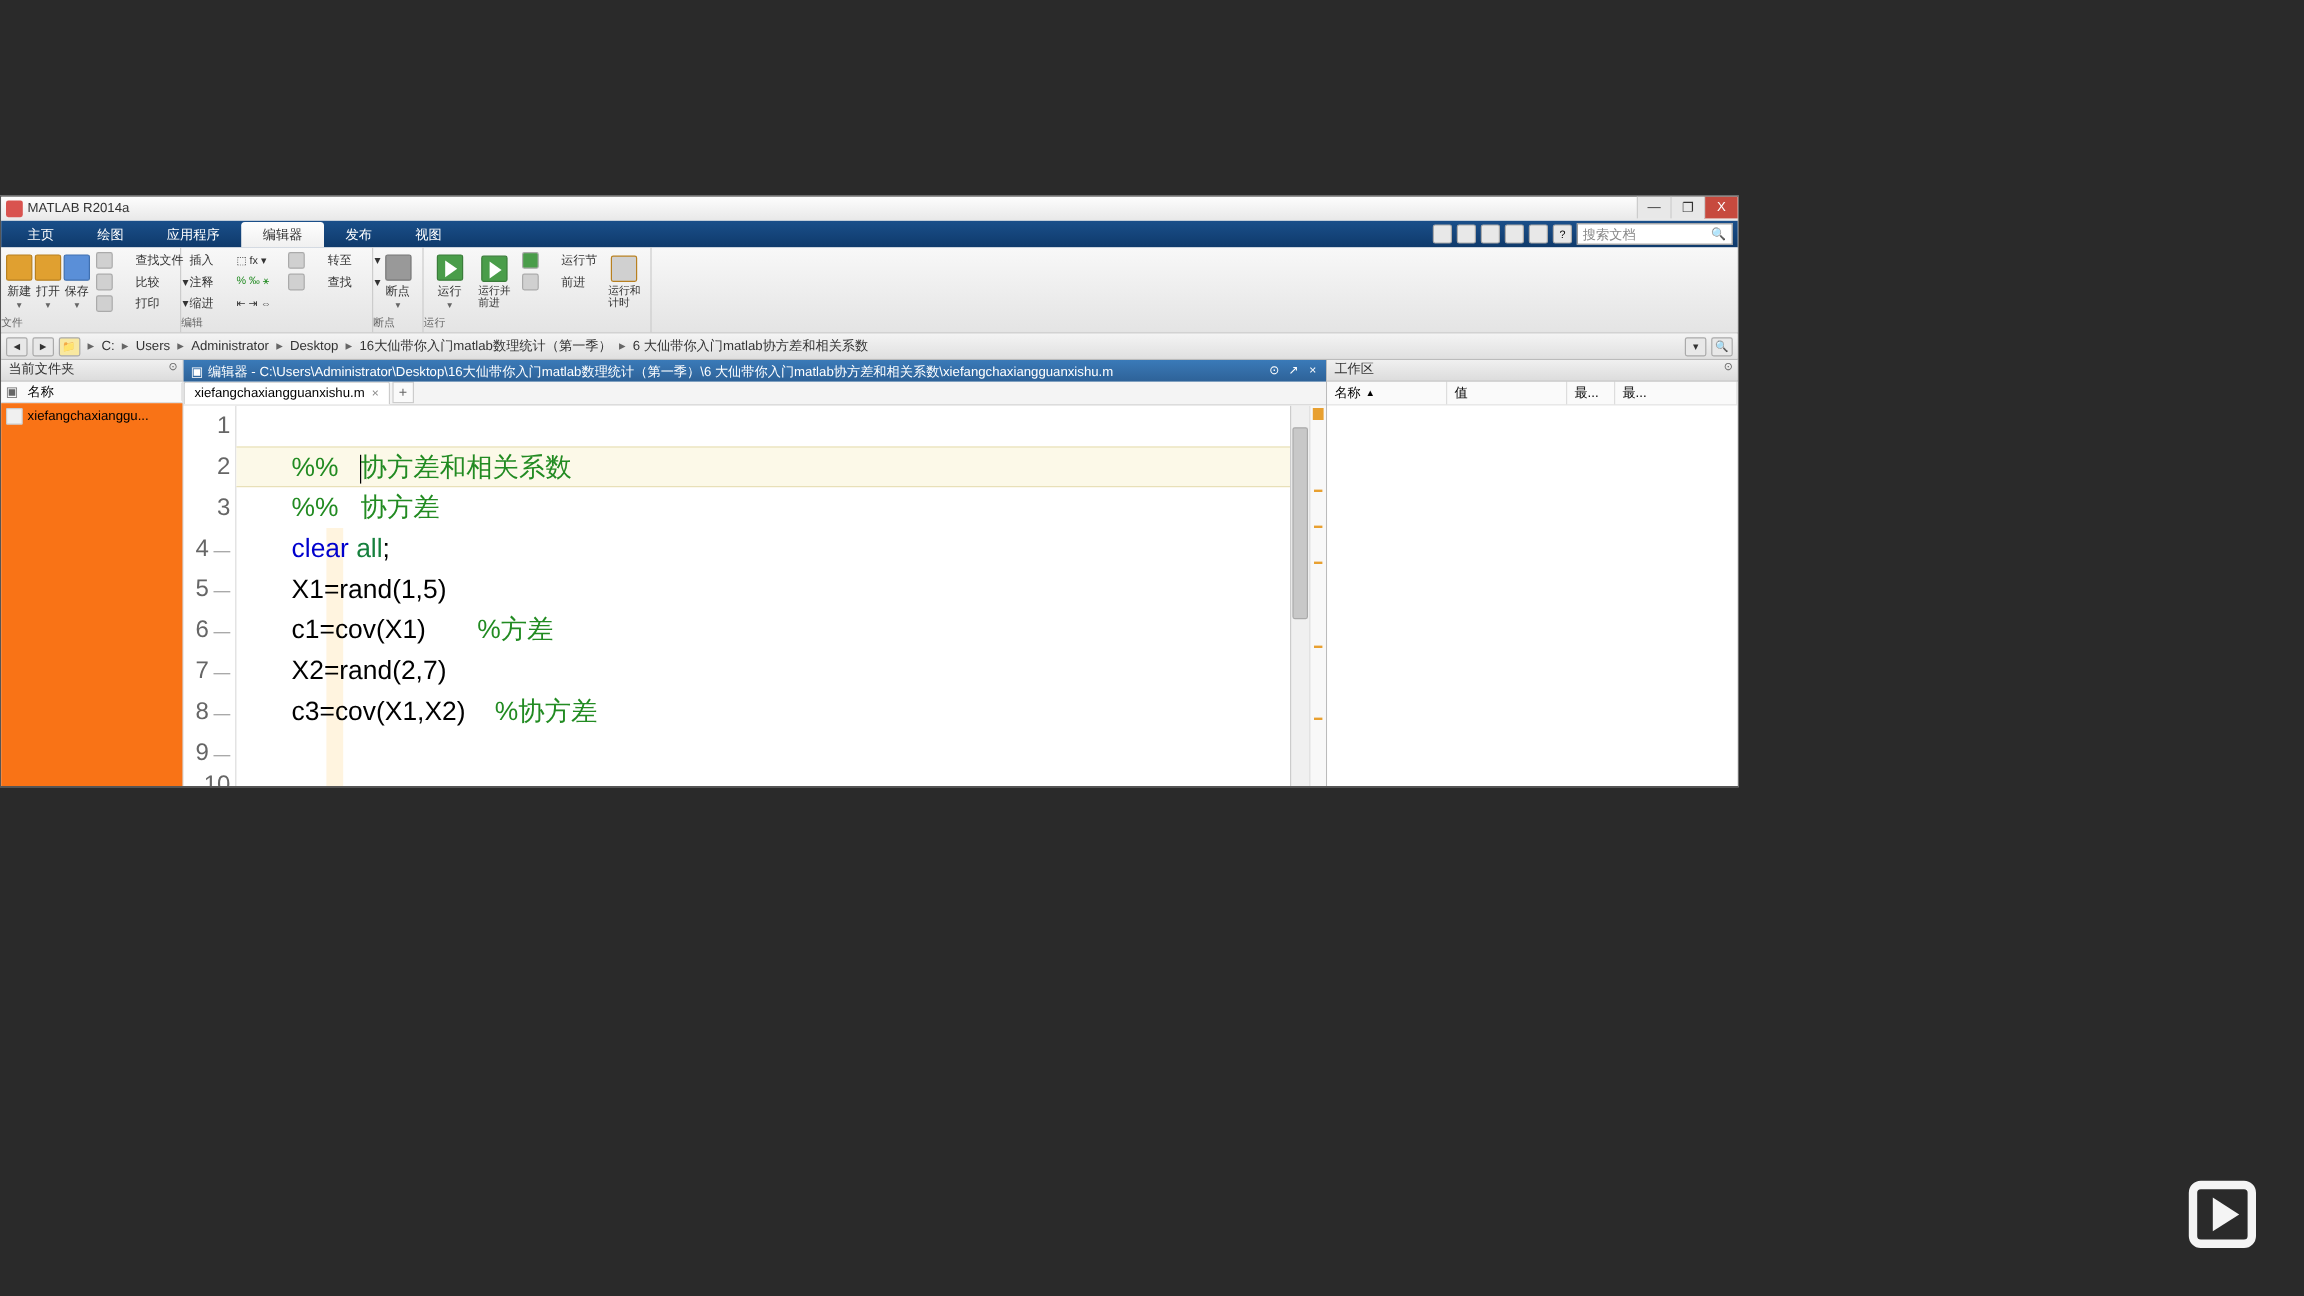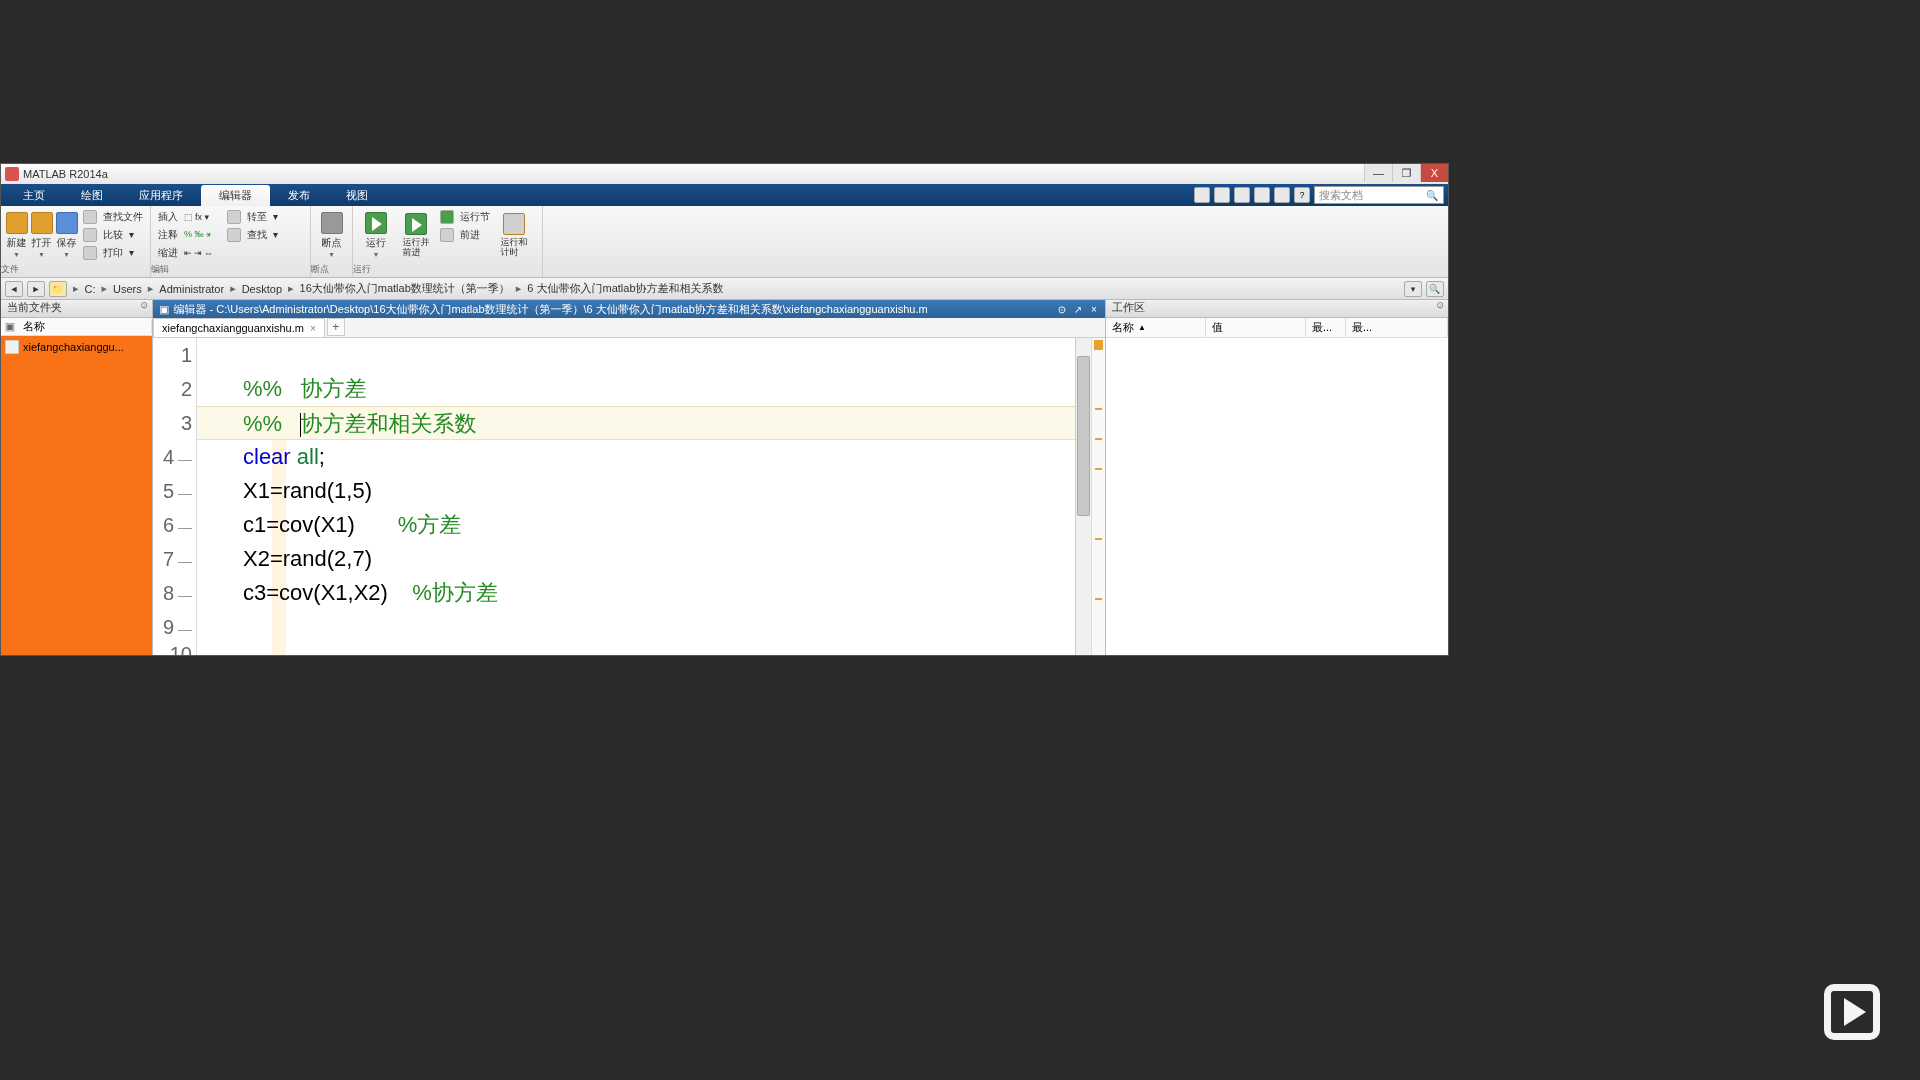--- a/index.html
+++ b/index.html
@@ -21,21 +21,21 @@
 .ribbon-group { border-right: 1px solid #ccc; padding: 2px 4px; display: flex; flex-direction: column; justify-content: space-between; position: relative; }
 .ribbon-group-label { font-size: 9px; color: #666; text-align: left; position: absolute; bottom: 1px; left: 0; right: 0; }
 .ribbon-top { display: flex; gap: 2px; align-items: flex-start; height: 58px; }
 .big-btn { display: flex; flex-direction: column; align-items: center; justify-content: center; width: 38px; height: 54px; font-size: 10px; color: #333; cursor: pointer; }
 .big-btn .bicon { width: 22px; height: 22px; background: #e0a030; border: 1px solid #b88020; border-radius: 2px; margin-bottom: 2px; }
 .big-btn .bicon.green { background: #4a9d4a; border-color: #3a7d3a; position: relative; }
 .big-btn .bicon.green::after { content: ''; position: absolute; left: 6px; top: 4px; width: 0; height: 0; border-left: 10px solid #fff; border-top: 7px solid transparent; border-bottom: 7px solid transparent; }
 .big-btn .bicon.gray { background: #999; border-color: #777; }
 .big-btn .dd { font-size: 8px; color: #666; }
 .small-stack { display: flex; flex-direction: column; gap: 1px; font-size: 10px; color: #333; }
-.small-btn { display: flex; align-items: center; gap: 6px; height: 17px; padding: 0 3px; cursor: pointer; white-space: nowrap; }
+.small-btn { display: flex; align-items: center; gap: 19px; height: 17px; padding: 0 3px; cursor: pointer; white-space: nowrap; }
 .small-btn .sicon { width: 14px; height: 14px; background: #d0d0d0; border: 1px solid #aaa; border-radius: 2px; flex-shrink: 0; }
 .nav-bar { height: 22px; background: linear-gradient(to bottom, #f4f4f4, #e0e0e0); border-bottom: 1px solid #bbb; display: flex; align-items: center; padding: 0 4px; font-size: 11px; color: #333; gap: 4px; }
 .nav-arrow { width: 18px; height: 16px; background: #e8e8e8; border: 1px solid #aaa; display: flex; align-items: center; justify-content: center; font-size: 9px; cursor: pointer; border-radius: 2px; }
 .crumb-sep { color: #666; padding: 0 2px; }
 .crumb { cursor: pointer; }
 .nav-right-icons { margin-left: auto; display: flex; gap: 4px; }
 .body-split { display: flex; height: calc(100% - 136px); }
 .left-panel { width: 152px; border-right: 1px solid #bbb; display: flex; flex-direction: column; }
 .panel-header { height: 18px; background: linear-gradient(to bottom, #f0f0f0, #dcdcdc); border-bottom: 1px solid #bbb; font-size: 11px; color: #333; display: flex; align-items: flex-start; padding: 0 6px; position: relative; }
 .panel-header .chev { position: absolute; right: 4px; font-size: 9px; color: #666; cursor: pointer; }
@@ -276,22 +276,22 @@
           <div class="dash">5</div>
           <div class="dash">6</div>
           <div class="dash">7</div>
           <div class="dash">8</div>
           <div class="dash">9</div>
           <div style="height:20px;line-height:20px">10</div>
         </div>
         <div class="code-area">
           <div class="col-mark" style="top:102px;height:238px"></div>
           <div class="code-line"></div>
+          <div class="code-line cell-hl"><span class="c-comment">%%</span>   <span class="curs"></span><span class="c-comment">协方差和相关系数</span></div>
           <div class="code-line"><span class="c-comment">%%</span>   <span class="c-comment">协方差</span></div>
-          <div class="code-line cell-hl"><span class="c-comment">%%</span>   <span class="curs"></span><span class="c-comment">协方差和相关系数</span></div>
           <div class="code-line"><span class="c-keyword">clear</span> <span class="c-magenta">all</span><span>;</span></div>
           <div class="code-line"><span>X1=rand(1,5)</span></div>
           <div class="code-line"><span>c1=cov(X1)</span>       <span class="c-comment">%方差</span></div>
           <div class="code-line"><span>X2=rand(2,7)</span></div>
           <div class="code-line"><span>c3=cov(X1,X2)</span>    <span class="c-comment">%协方差</span></div>
         </div>
         <div class="editor-scroll">
           <div class="thumb"></div>
         </div>
         <div class="marker-strip">

